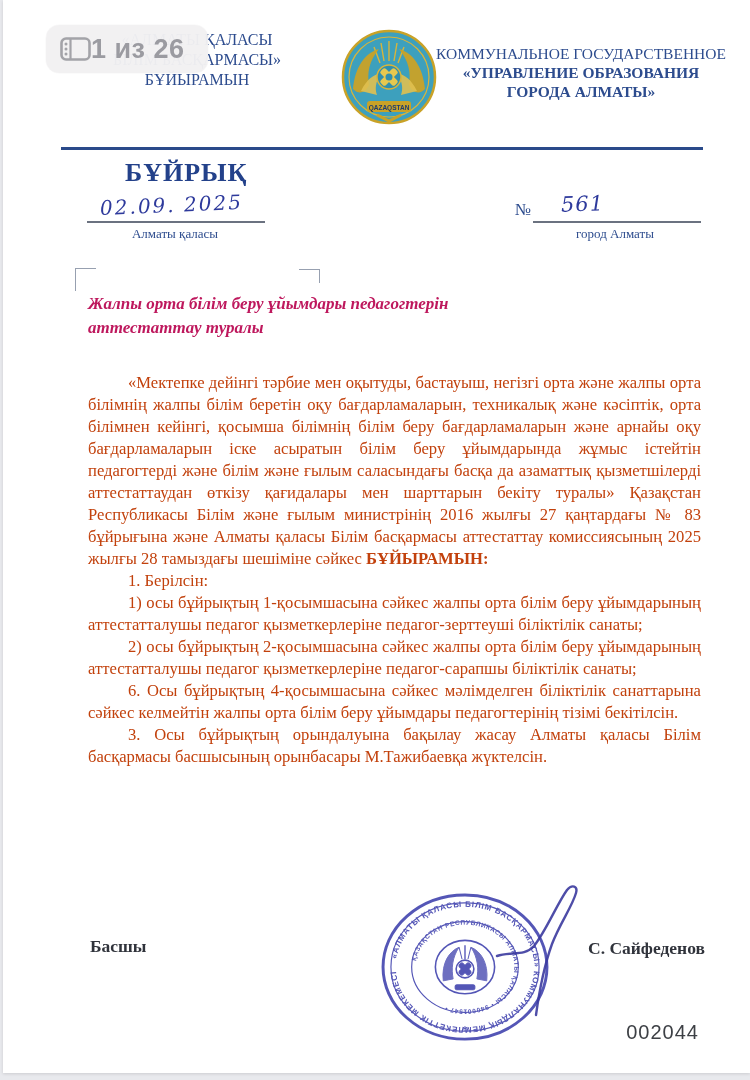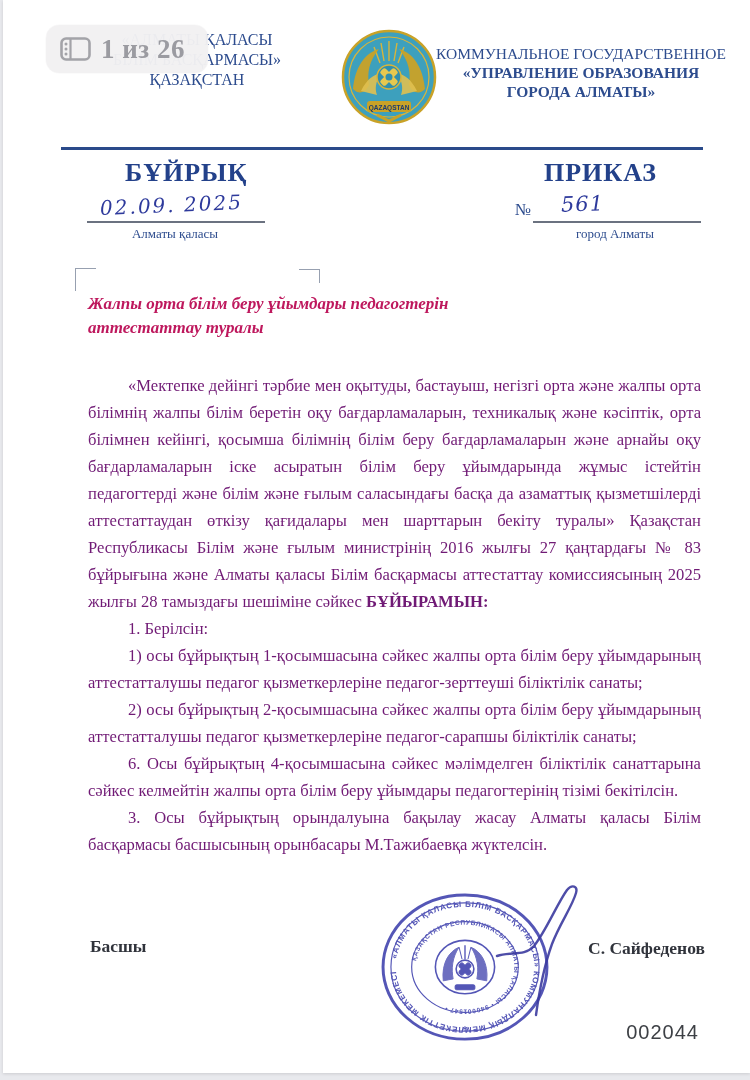--- a/index.html
+++ b/index.html
@@ -8,22 +8,22 @@
     background:#e8e9ed;font-family:"Liberation Serif","DejaVu Serif",serif;
   }
   .page{
     position:absolute;left:3px;top:0;right:0;bottom:7px;background:#ffffff;
     box-shadow:0 1px 3px rgba(0,0,0,.12);
   }
   
   .badge{
     position:absolute;left:46px;top:25px;width:162px;height:48px;
     background:rgba(242,241,242,.97);border-radius:13px;
-    display:flex;align-items:center;gap:10px;padding:0 0 0 14px;box-sizing:border-box;
-    font-family:Liberation Serif, serif;z-index:40;
+    display:flex;align-items:center;padding:0 0 0 14px;box-sizing:border-box;
+    font-family:Liberation Sans, sans-serif;z-index:40;
     box-shadow:0 0 0 .5px rgba(0,0,0,.03);
   }
   .badge .txt{font-size:27px;font-weight:bold;color:#9b9ba1;letter-spacing:.5px;}
   
   .org{position:absolute;text-align:center;color:#2d4c8e;line-height:20px;font-size:16px;}
   .org-left{left:38px;top:30px;width:312px;}
   .org-right{left:424px;top:44px;width:308px;font-size:15.5px;line-height:19px;}
   .org .b{font-weight:bold;}
   .emblem{position:absolute;left:336px;top:27px;width:100px;height:103px;}
   .rule{position:absolute;left:58px;top:147px;width:642px;height:3px;background:#2a4a8a;}
@@ -43,42 +43,42 @@
   .corner{position:absolute;}
   .corner-l{left:72px;top:268px;width:20px;height:22px;border-top:1.5px solid #97a0b0;border-left:1.5px solid #97a0b0;}
   .corner-r{left:296px;top:269px;width:20px;height:13px;border-top:1.5px solid #97a0b0;border-right:1.5px solid #97a0b0;}
   
   .subject{
     position:absolute;left:85px;top:292px;width:410px;
     font-size:17px;font-weight:bold;font-style:italic;color:#be185d;line-height:24px;
   }
   .bodytext{
     position:absolute;left:85px;top:372px;width:613px;
-    font-size:16.6px;line-height:27px;color:#701a75;text-align:justify;
+    font-size:16.6px;line-height:22px;color:#c2410c;text-align:justify;
   }
   .bodytext p{margin:0;text-indent:40px;}
   .sig-pos{position:absolute;left:87px;top:936px;font-size:17.5px;font-weight:bold;color:#30333b;}
   .sig-name{position:absolute;left:585px;top:938px;font-size:17.5px;font-weight:bold;color:#30333b;}
   .stamp{position:absolute;left:372px;top:890px;width:180px;height:158px;mix-blend-mode:multiply;opacity:.92;}
   .signature{position:absolute;left:480px;top:868px;width:120px;height:160px;z-index:6;}
   .pagenum{
     position:absolute;left:560px;top:1021px;width:136px;text-align:right;
     font-family:"Liberation Sans","DejaVu Sans",sans-serif;font-size:20px;color:#3d4045;letter-spacing:1px;
   }
 </style>
 </head>
 <body>
 
 <div class="stage">
   <div class="page">
 
     <div class="org org-left">
       <div>«АЛМАТЫ ҚАЛАСЫ</div>
       <div>БІЛІМ БАСҚАРМАСЫ»</div>
-      <div>ҚАЗАҚСТАН</div>
+      <div>БҰЙЫРАМЫН</div>
     </div>
 
     <svg class="emblem" viewBox="0 0 100 103">
       <circle cx="50" cy="50" r="46" fill="#3da0bd"></circle>
       <circle cx="50" cy="50" r="46" fill="none" stroke="#c9a227" stroke-width="2.5"></circle>
       <circle cx="50" cy="50" r="40" fill="none" stroke="#d8b43a" stroke-width="1.2"></circle>
 
       <g stroke="#d8b43a" stroke-width="1.4">
         <line x1="50" y1="14" x2="50" y2="34"></line>
           <line x1="42" y1="16" x2="45" y2="34"></line>
@@ -106,21 +106,20 @@
 
     <div class="org org-right">
       <div>КОММУНАЛЬНОЕ ГОСУДАРСТВЕННОЕ</div>
       <div class="b">«УПРАВЛЕНИЕ ОБРАЗОВАНИЯ</div>
       <div class="b">ГОРОДА АЛМАТЫ»</div>
     </div>
 
     <div class="rule"></div>
 
     <div class="order-title t-kk">БҰЙРЫҚ</div>
-    <div class="order-title t-ru">ПРИКАЗ</div>
 
     <div class="hand date-val">02.09. 2025</div>
     <div class="uline ul-left"></div>
     <div class="caption cap-left">Алматы қаласы</div>
 
     <div class="num-label">№</div>
     <div class="hand num-val">561</div>
     <div class="uline ul-right"></div>
     <div class="caption cap-right">город Алматы</div>
 

